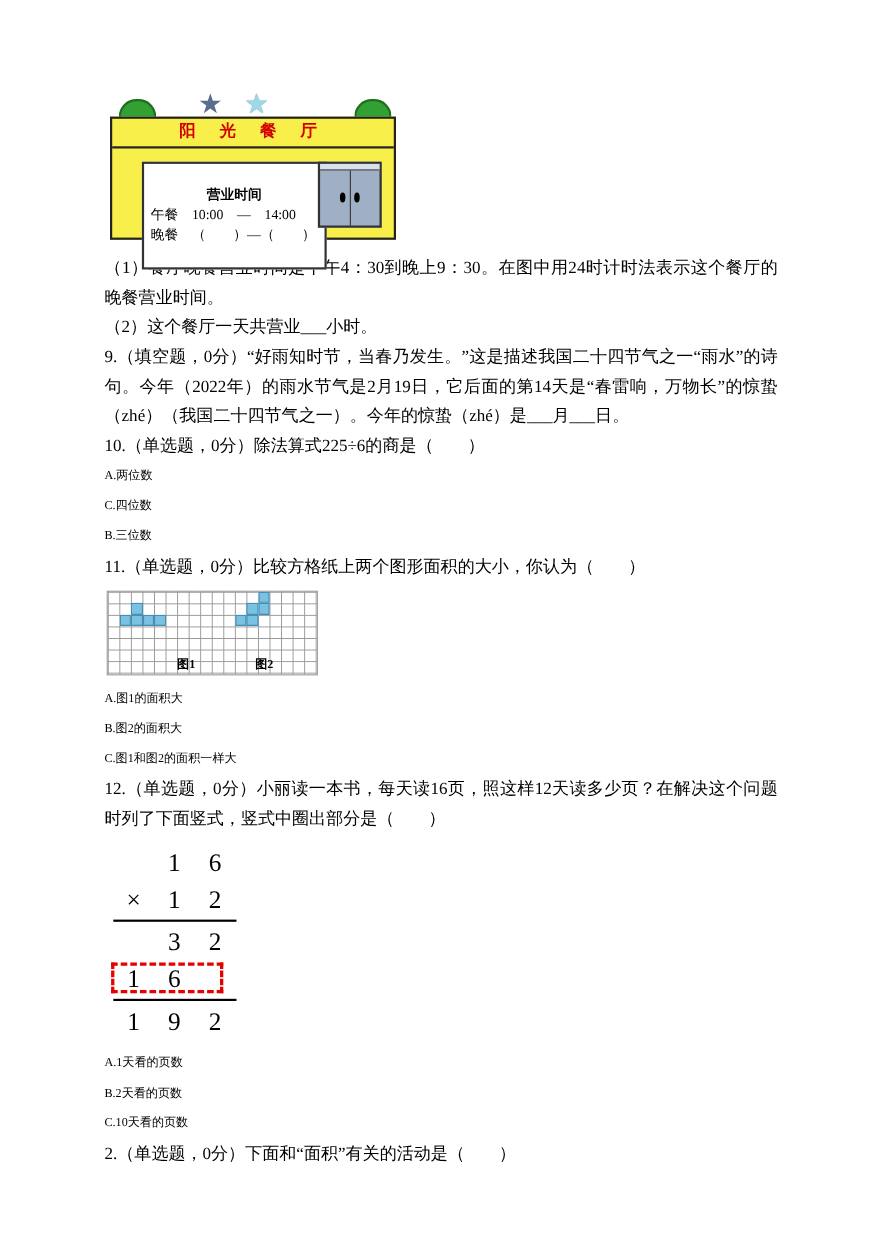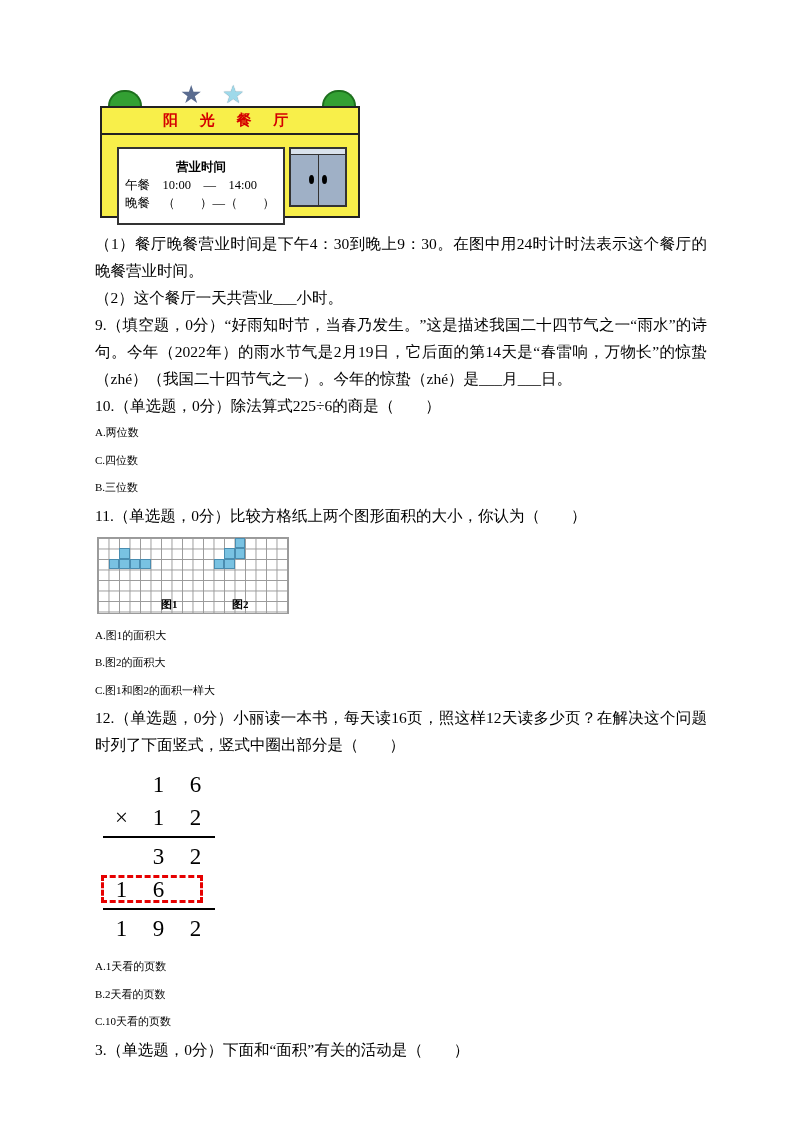--- a/index.html
+++ b/index.html
@@ -20,22 +20,22 @@
   .bush{position:absolute;top:2px;width:30px;height:16px;background:#33a033;
         border:2px solid #1d6f1d;border-bottom:none;border-radius:16px 16px 0 0;}
   .bush-left{left:8px;}
   .bush-right{left:222px;}
   .star{position:absolute;top:-6px;font-size:25px;line-height:25px;font-family:"DejaVu Sans",sans-serif;}
   .star-dark{left:80px;color:#5a6c90;}
   .star-light{left:122px;color:#9ed9ea;text-shadow:0 0 1px #5a7a8a;}
   .building{position:absolute;top:18px;left:0;width:256px;height:108px;background:#f8ef4a;border:2px solid #222;}
   .title-band{height:25px;line-height:25px;text-align:center;border-bottom:2px solid #222;
               color:#d40000;font-weight:bold;font-size:15px;letter-spacing:9px;}
-  .hours-box{position:absolute;left:15px;top:39px;width:152px;height:56px;background:#fff;
-             border:2px solid #333;font-size:12.5px;line-height:18px;padding:9px 6px;}
+  .hours-box{position:absolute;left:27px;top:39px;width:152px;height:56px;background:#fff;
+             border:2px solid #333;font-size:12.5px;line-height:18px;padding:19px 6px;}
   .hours-title{text-align:center;font-weight:bold;}
   .hours-line{white-space:nowrap;}
   .door{position:absolute;right:11px;top:39px;width:54px;height:56px;background:#9fb0c6;border:2px solid #333;}
   .door-top{height:5px;background:#d9e2ec;border-bottom:1px solid #333;}
   .door-split{position:absolute;left:50%;top:6px;bottom:0;width:1px;background:#333;}
   .door-dot{position:absolute;top:46%;width:5px;height:9px;background:#000;border-radius:50%;}
   .door-dot-l{left:calc(50% - 9px);}
   .door-dot-r{left:calc(50% + 4px);}
 
   
@@ -147,16 +147,16 @@
         <span class="mc">1</span>
         <span class="mc">9</span>
         <span class="mc">2</span>
       </div>
     </div>
 
     <div class="opt">A.1天看的页数</div>
     <div class="opt">B.2天看的页数</div>
     <div class="opt">C.10天看的页数</div>
 
-    <div class="stem">3.（单选题，0分）下面和“面积”有关的活动是（　　）</div>
+    <div class="stem">2.（单选题，0分）下面和“面积”有关的活动是（　　）</div>
 
   </div>
 </div>
 
 </body></html>

